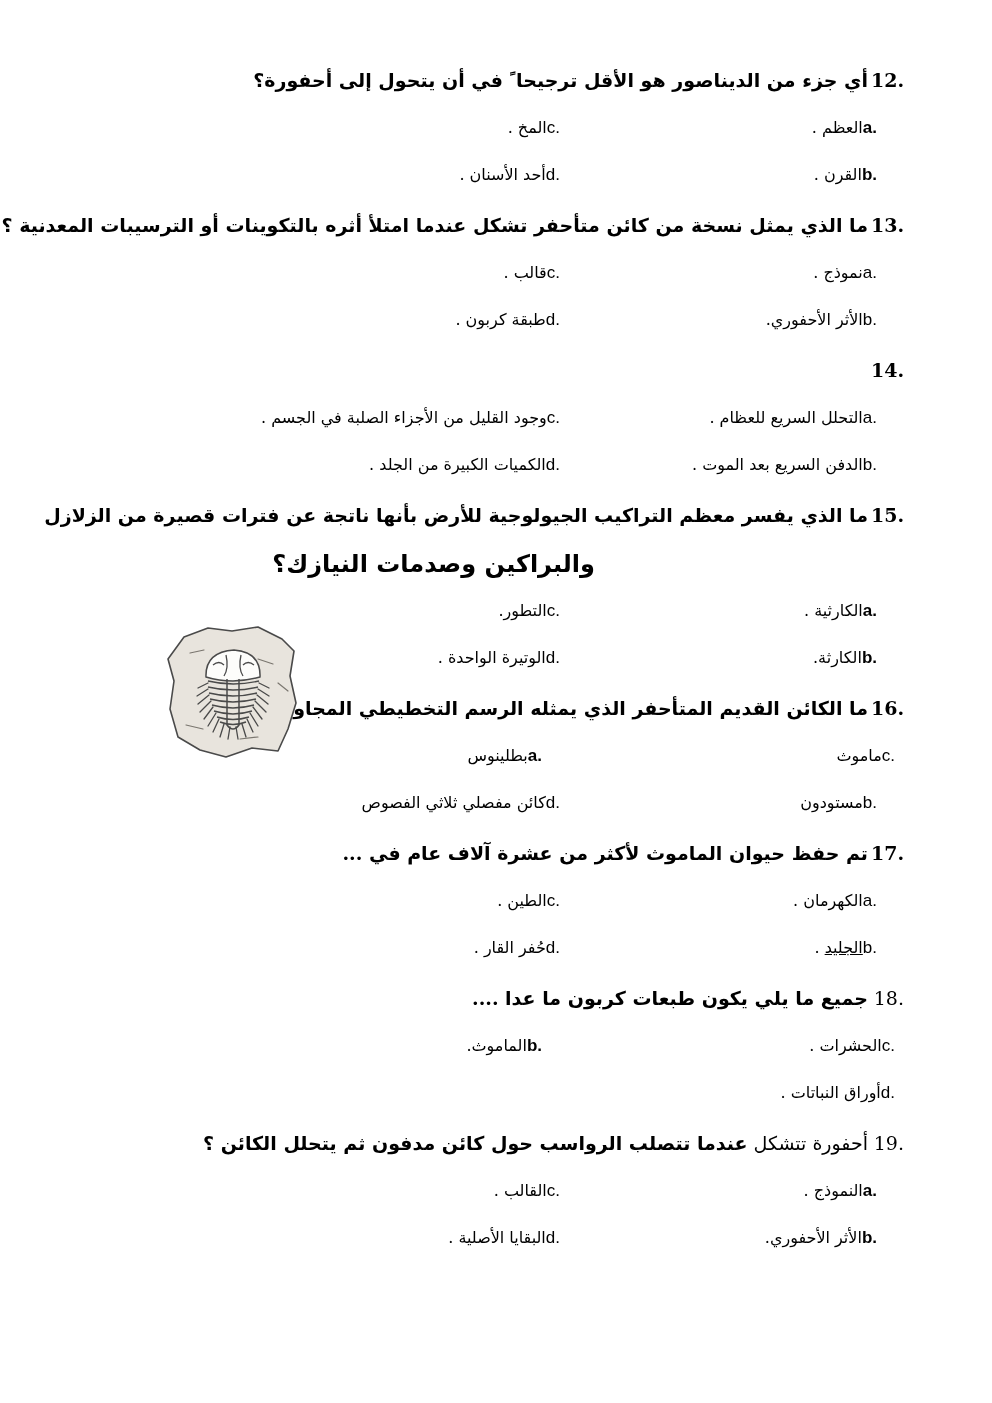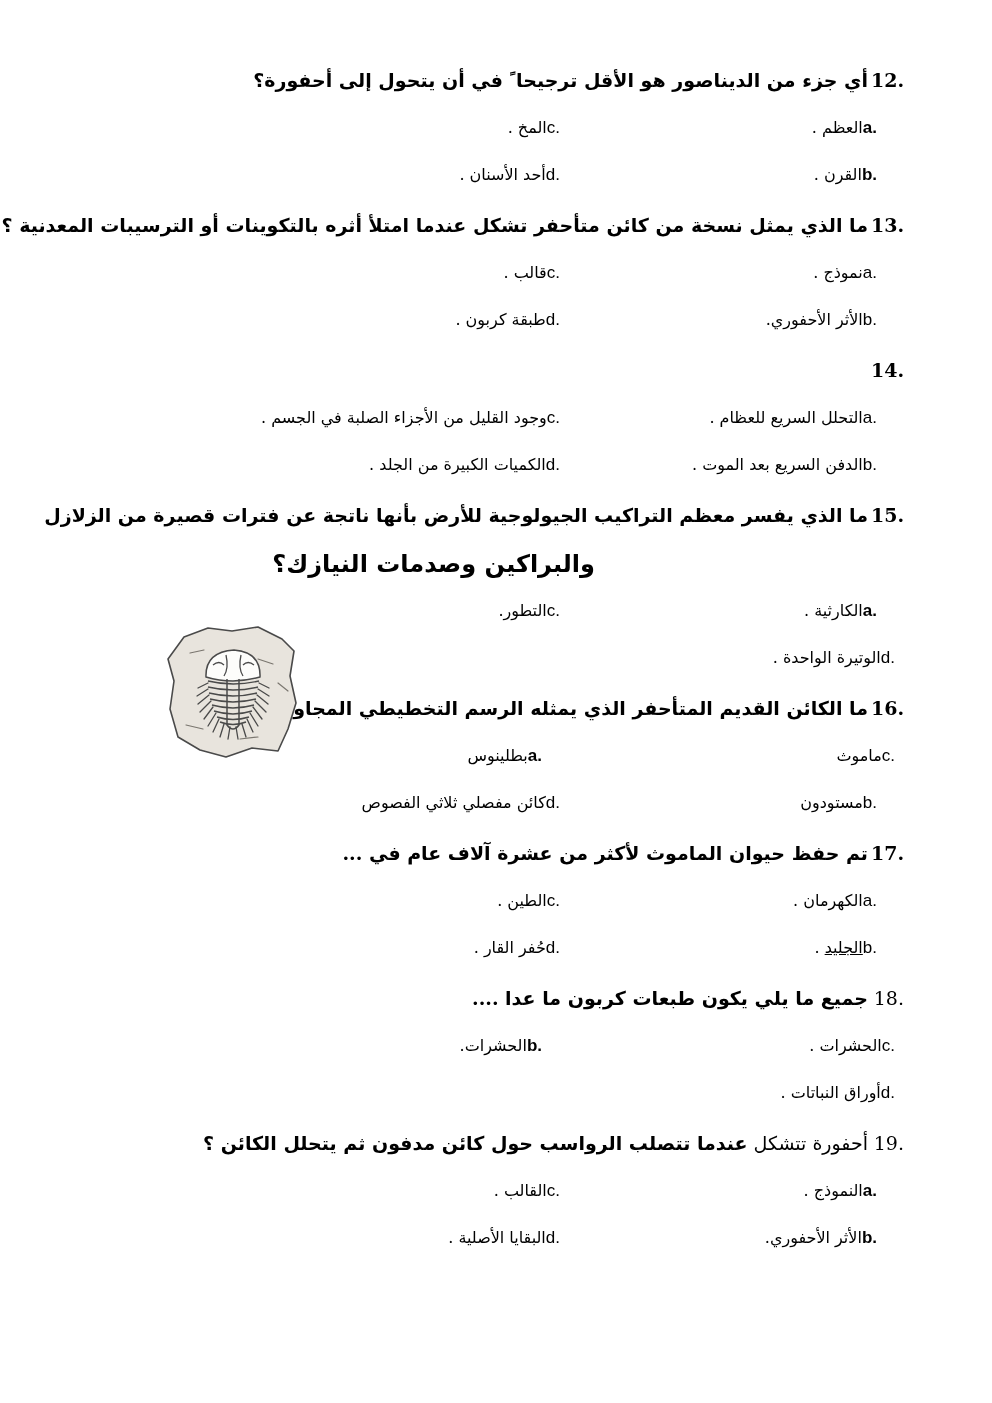--- a/index.html
+++ b/index.html
@@ -105,20 +105,21 @@
 
   <section class="question">
     <div class="q-title-row">
       <span class="q-num">15.</span>
       <span class="q-title">ما الذي يفسر معظم التراكيب الجيولوجية للأرض بأنها ناتجة عن فترات قصيرة من الزلازل</span>
     </div>
     <div class="q-title-cont">والبراكين وصدمات النيازك؟</div>
     <div class="opt-grid">
       <div class="opt right"><span class="opt-letter b">a.</span><span class="opt-text">الكارثية .</span></div>
       <div class="opt left"><span class="opt-letter">c.</span><span class="opt-text">التطور.</span></div>
+      <div class="opt right"><span class="opt-letter b">b.</span><span class="opt-text">الكارثة.</span></div>
       <div class="opt left"><span class="opt-letter">d.</span><span class="opt-text">الوتيرة الواحدة .</span></div>
     </div>
   </section>
 
   <section class="question">
     <div class="q-title-row">
       <span class="q-num">16.</span>
       <span class="q-title">ما الكائن القديم المتأحفر الذي يمثله الرسم التخطيطي المجاور؟</span>
     </div>
     <div class="opt-grid">
@@ -142,21 +143,21 @@
     </div>
   </section>
 
   <section class="question">
     <div class="q-title-row">
       <span class="q-num reg">18.</span>
       <span class="q-title">جميع ما يلي يكون طبعات كربون ما عدا ....</span>
     </div>
     <div class="opt-grid">
       <div class="opt left"><span class="opt-letter">c.</span><span class="opt-text">الحشرات .</span></div>
-      <div class="opt right"><span class="opt-letter b">b.</span><span class="opt-text">الحشرات.</span></div>
+      <div class="opt right"><span class="opt-letter b">b.</span><span class="opt-text">الماموث.</span></div>
       <div class="opt left"><span class="opt-letter">d.</span><span class="opt-text">أوراق النباتات .</span></div>
     </div>
   </section>
 
   <section class="question">
     <div class="q-title-row">
       <span class="q-num reg">19.</span>
       <span class="q-intro">أحفورة تتشكل</span>
       <span class="q-title">عندما تتصلب الرواسب حول كائن مدفون ثم يتحلل الكائن ؟</span>
     </div>

